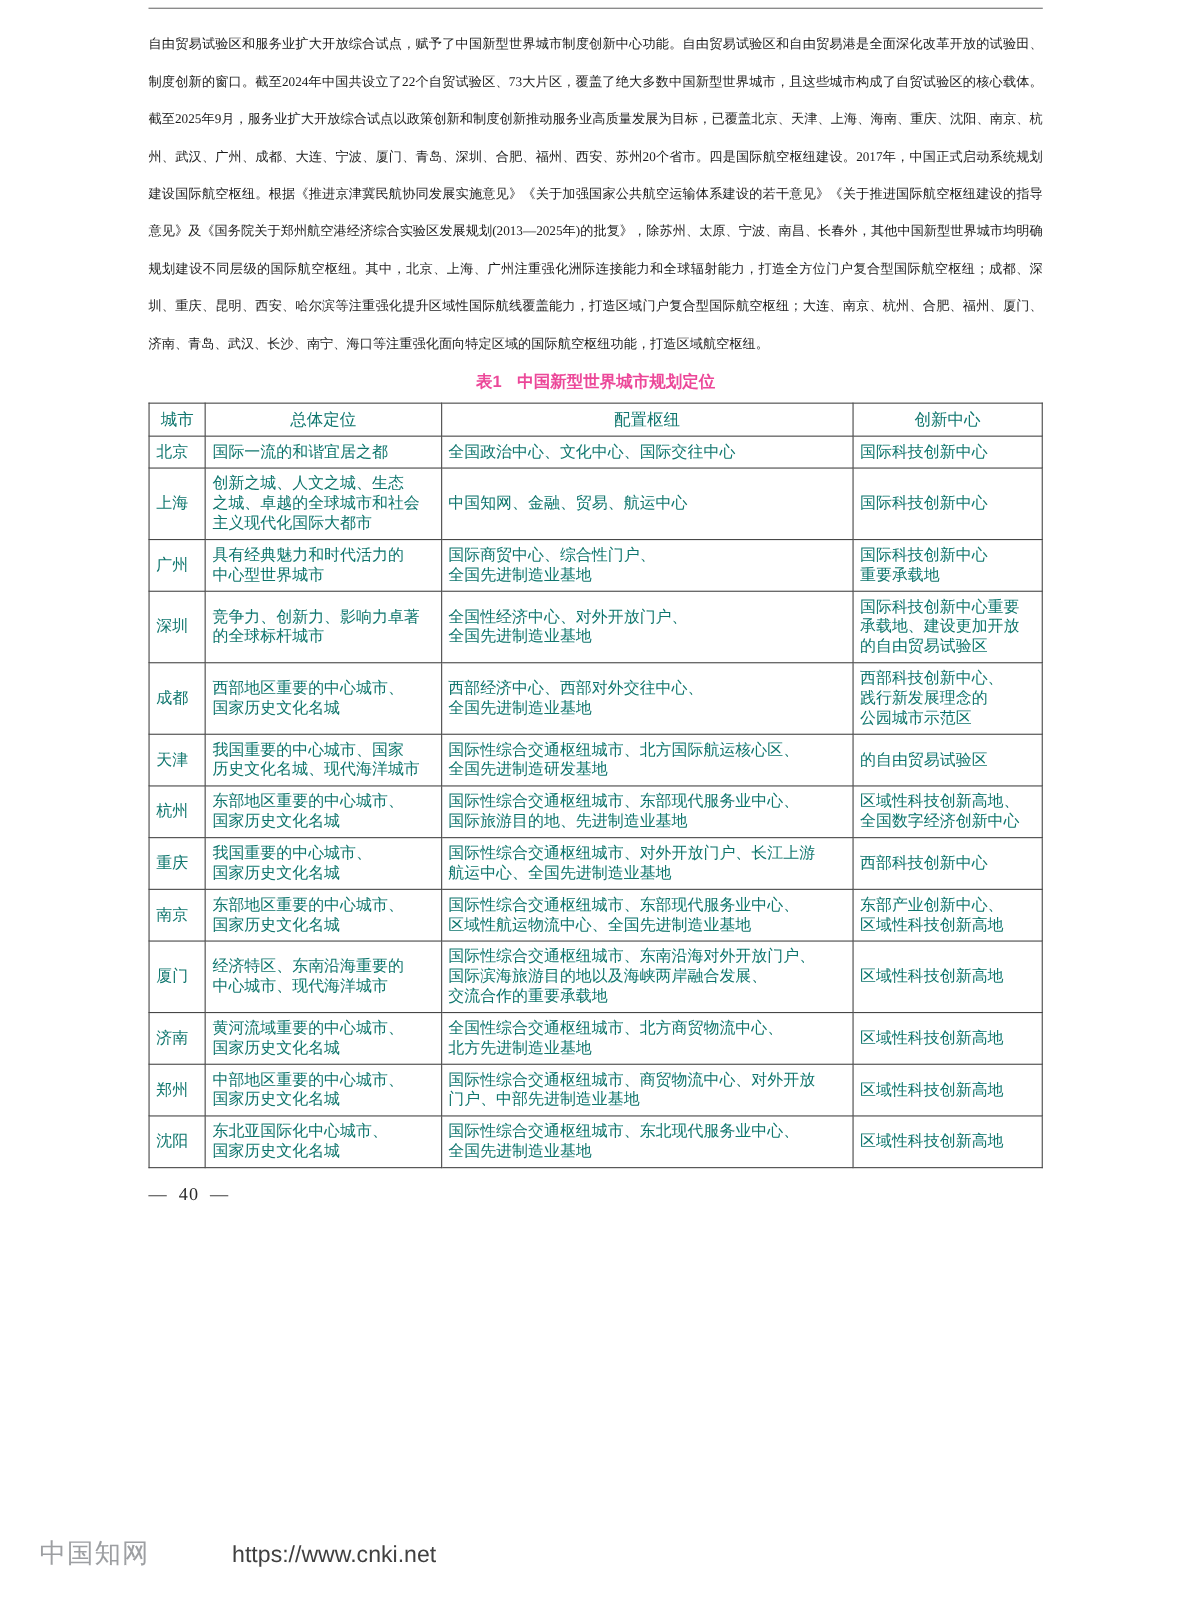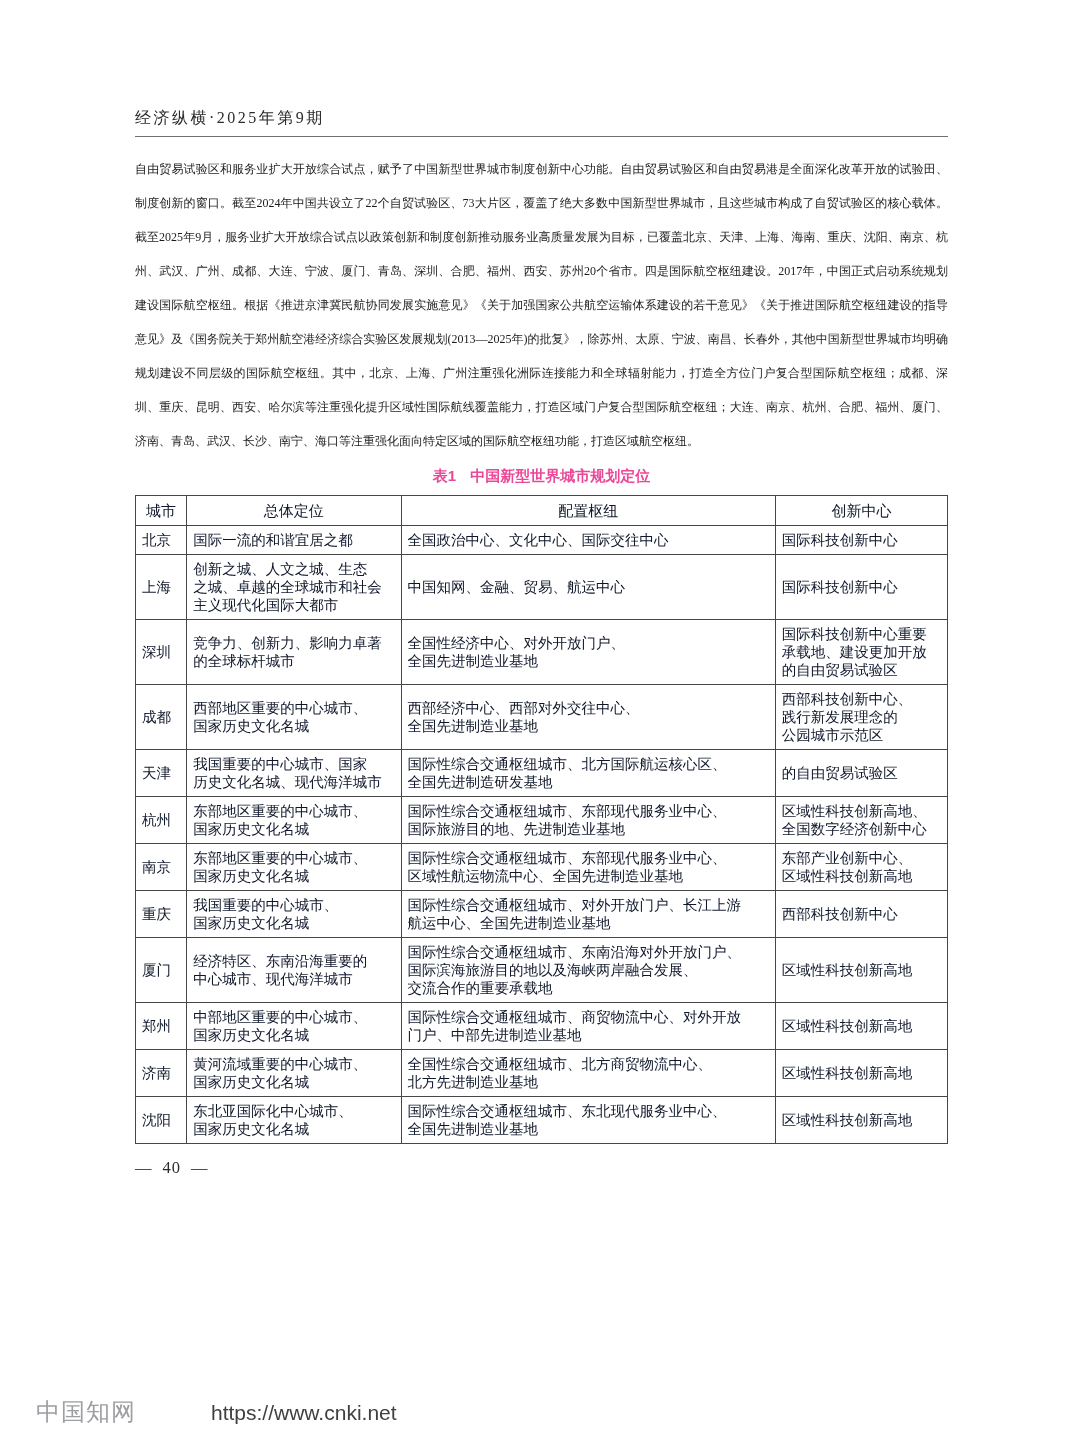--- a/index.html
+++ b/index.html
@@ -60,21 +60,21 @@
     border: 1.6px solid #474747;
     table-layout: fixed;
   }
   table.planning th, table.planning td {
     border: 1px solid #474747;
     vertical-align: middle;
     font-weight: normal;
     padding: 5px 6px;
     font-size: 14.5px;
     line-height: 18px;
-    color: #0f172a;
+    color: #0f766e;
   }
   table.planning th { font-size: 15px; height: 30px; }
   table.planning td { white-space: pre-line; }
   col.c-city { width: 6.3%; }
   col.c-pos  { width: 26.4%; }
   col.c-hub  { width: 46.1%; }
   col.c-inn  { width: 21.2%; }
   
   .page-footer {
     margin-top: 14px;
@@ -95,21 +95,20 @@
   }
   .watermark .wm-brand { font-size: 24px; letter-spacing: 1px; }
   .watermark .wm-url { font-size: 21px; margin-left: 38px; color: #404040; }
 </style>
 </head>
 <body>
 
 <div class="page">
   <div class="content">
 
-    <div class="journal-line">经济纵横·2025年第9期</div>
     <hr class="header-rule">
 
     <p class="body-text">自由贸易试验区和服务业扩大开放综合试点，赋予了中国新型世界城市制度创新中心功能。自由贸易试验区和自由贸易港是全面深化改革开放的试验田、制度创新的窗口。截至2024年中国共设立了22个自贸试验区、73大片区，覆盖了绝大多数中国新型世界城市，且这些城市构成了自贸试验区的核心载体。截至2025年9月，服务业扩大开放综合试点以政策创新和制度创新推动服务业高质量发展为目标，已覆盖北京、天津、上海、海南、重庆、沈阳、南京、杭州、武汉、广州、成都、大连、宁波、厦门、青岛、深圳、合肥、福州、西安、苏州20个省市。四是国际航空枢纽建设。2017年，中国正式启动系统规划建设国际航空枢纽。根据《推进京津冀民航协同发展实施意见》《关于加强国家公共航空运输体系建设的若干意见》《关于推进国际航空枢纽建设的指导意见》及《国务院关于郑州航空港经济综合实验区发展规划(2013—2025年)的批复》，除苏州、太原、宁波、南昌、长春外，其他中国新型世界城市均明确规划建设不同层级的国际航空枢纽。其中，北京、上海、广州注重强化洲际连接能力和全球辐射能力，打造全方位门户复合型国际航空枢纽；成都、深圳、重庆、昆明、西安、哈尔滨等注重强化提升区域性国际航线覆盖能力，打造区域门户复合型国际航空枢纽；大连、南京、杭州、合肥、福州、厦门、济南、青岛、武汉、长沙、南宁、海口等注重强化面向特定区域的国际航空枢纽功能，打造区域航空枢纽。</p>
 
     <div class="table-caption">
       <span class="cap-label">表1</span><span>中国新型世界城市规划定位</span>
     </div>
 
     <table class="planning">
       <colgroup>
@@ -135,20 +134,29 @@
           </tr>
           <tr>
             <td>上海</td>
             <td>创新之城、人文之城、生态
 之城、卓越的全球城市和社会
 主义现代化国际大都市</td>
             <td>中国知网、金融、贸易、航运中心</td>
             <td>国际科技创新中心</td>
           </tr>
           <tr>
+            <td>广州</td>
+            <td>具有经典魅力和时代活力的
+中心型世界城市</td>
+            <td>国际商贸中心、综合性门户、
+全国先进制造业基地</td>
+            <td>国际科技创新中心
+重要承载地</td>
+          </tr>
+          <tr>
             <td>深圳</td>
             <td>竞争力、创新力、影响力卓著
 的全球标杆城市</td>
             <td>全国性经济中心、对外开放门户、
 全国先进制造业基地</td>
             <td>国际科技创新中心重要
 承载地、建设更加开放
 的自由贸易试验区</td>
           </tr>
           <tr>
@@ -172,59 +180,59 @@
           <tr>
             <td>杭州</td>
             <td>东部地区重要的中心城市、
 国家历史文化名城</td>
             <td>国际性综合交通枢纽城市、东部现代服务业中心、
 国际旅游目的地、先进制造业基地</td>
             <td>区域性科技创新高地、
 全国数字经济创新中心</td>
           </tr>
           <tr>
+            <td>重庆</td>
+            <td>我国重要的中心城市、
+国家历史文化名城</td>
+            <td>国际性综合交通枢纽城市、对外开放门户、长江上游
+航运中心、全国先进制造业基地</td>
+            <td>西部科技创新中心</td>
+          </tr>
+          <tr>
             <td>南京</td>
             <td>东部地区重要的中心城市、
 国家历史文化名城</td>
             <td>国际性综合交通枢纽城市、东部现代服务业中心、
 区域性航运物流中心、全国先进制造业基地</td>
             <td>东部产业创新中心、
 区域性科技创新高地</td>
-          </tr>
-          <tr>
-            <td>重庆</td>
-            <td>我国重要的中心城市、
-国家历史文化名城</td>
-            <td>国际性综合交通枢纽城市、对外开放门户、长江上游
-航运中心、全国先进制造业基地</td>
-            <td>西部科技创新中心</td>
           </tr>
           <tr>
             <td>厦门</td>
             <td>经济特区、东南沿海重要的
 中心城市、现代海洋城市</td>
             <td>国际性综合交通枢纽城市、东南沿海对外开放门户、
 国际滨海旅游目的地以及海峡两岸融合发展、
 交流合作的重要承载地</td>
             <td>区域性科技创新高地</td>
           </tr>
           <tr>
+            <td>济南</td>
+            <td>黄河流域重要的中心城市、
+国家历史文化名城</td>
+            <td>全国性综合交通枢纽城市、北方商贸物流中心、
+北方先进制造业基地</td>
+            <td>区域性科技创新高地</td>
+          </tr>
+          <tr>
             <td>郑州</td>
             <td>中部地区重要的中心城市、
 国家历史文化名城</td>
             <td>国际性综合交通枢纽城市、商贸物流中心、对外开放
 门户、中部先进制造业基地</td>
-            <td>区域性科技创新高地</td>
-          </tr>
-          <tr>
-            <td>济南</td>
-            <td>黄河流域重要的中心城市、
-国家历史文化名城</td>
-            <td>全国性综合交通枢纽城市、北方商贸物流中心、
-北方先进制造业基地</td>
             <td>区域性科技创新高地</td>
           </tr>
           <tr>
             <td>沈阳</td>
             <td>东北亚国际化中心城市、
 国家历史文化名城</td>
             <td>国际性综合交通枢纽城市、东北现代服务业中心、
 全国先进制造业基地</td>
             <td>区域性科技创新高地</td>
           </tr>

